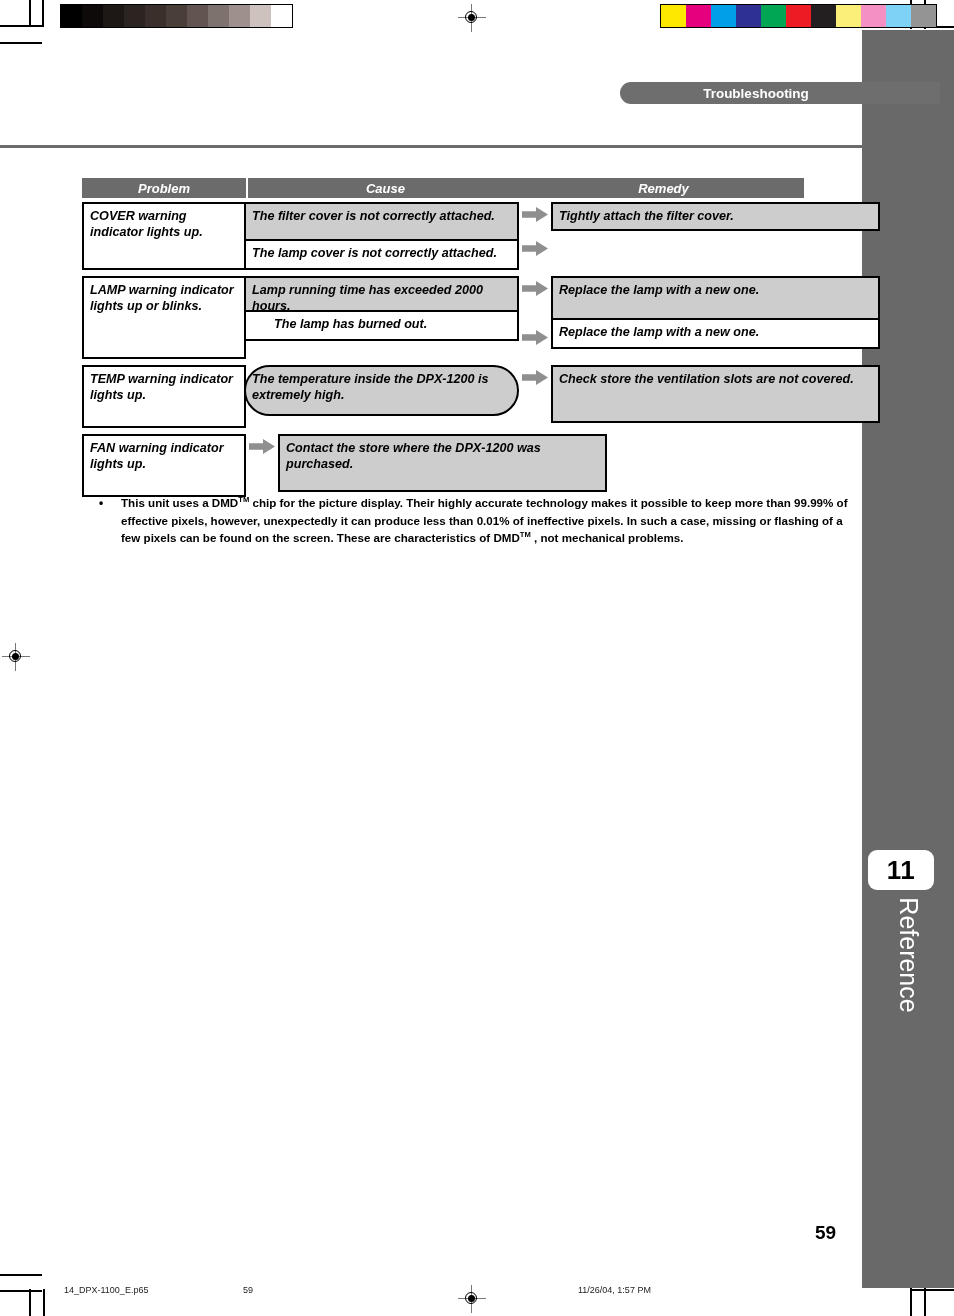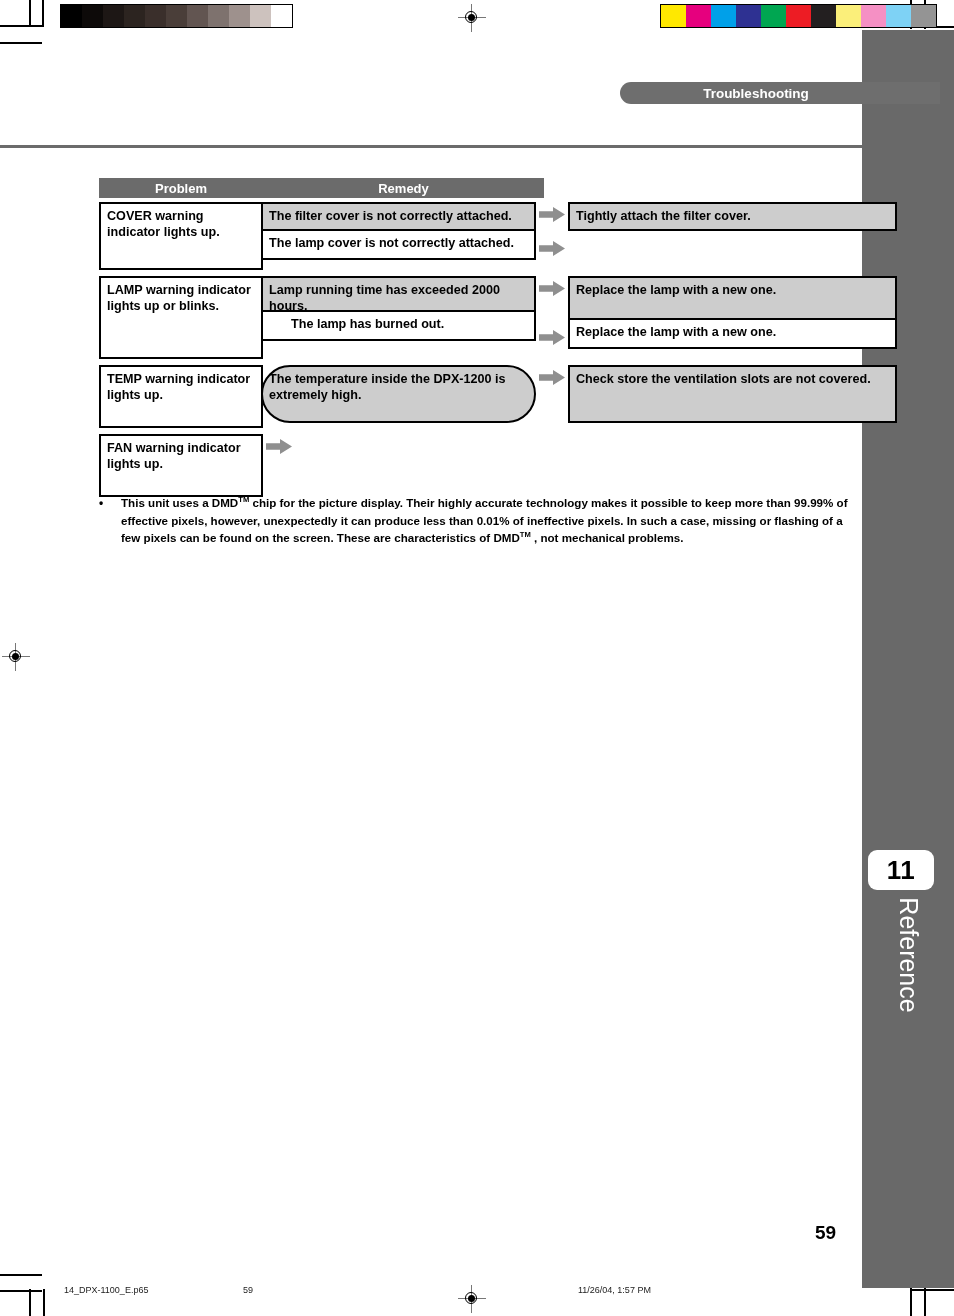--- a/index.html
+++ b/index.html
@@ -91,21 +91,21 @@
     box-sizing: border-box;
   }
   .header-rule {
     position: absolute;
     left: 0; top: 145px;
     width: 862px; height: 3px;
     background: #6b6b6b;
   }
 
   
-  .tbl-wrap { position: absolute; left: 99px; top: 178px; }
+  .tbl-wrap { position: absolute; left: 82px; top: 178px; font-style: italic; }
 
   .hdr-row { display: flex; }
   .hdr-cell {
     background: #6b6b6b;
     color: #ffffff;
     font-size: 13px;
     font-weight: bold;
     height: 20px;
     display: flex; align-items: center; justify-content: center;
   }
@@ -303,31 +303,32 @@
 <div class="side-num">11</div>
 <div class="side-label">Reference</div>
 
 <div class="chapter-banner">Troubleshooting</div>
 <div class="header-rule"></div>
 
 <div class="tbl-wrap">
 
   <div class="hdr-row">
     <div class="hdr-cell hdr-problem">Problem</div>
+    <div class="hdr-cell hdr-cause">Cause</div>
     <div class="hdr-cell hdr-remedy">Remedy</div>
   </div>
 
   <div id="table-body">
       <div class="grp">
         <div class="col-problem">
           <div class="cell white">COVER warning indicator lights up.</div>
         </div>
         <div class="col-cause">
           <div class="sub">
-            <div class="cell gray" style="height: 29px;">The filter cover is not correctly attached.</div>
+            <div class="cell gray" style="height: 39px;">The filter cover is not correctly attached.</div>
           </div>
           <div class="sub">
             <div class="cell white" style="height: 29px;">The lamp cover is not correctly attached.</div>
           </div>
         </div>
         <div class="arrow-col">
           <div class="arrow-slot" style="height: 29px;">
             <svg width="26" height="15" viewBox="0 0 26 15" class="arrow-gfx">
               <path d="M0 4.2 H14 V0 L26 7.5 L14 15 V10.8 H0 Z" fill="#8f8f8f"></path>
             </svg>
@@ -376,21 +377,21 @@
             <div class="cell white" style="height: 29px;">Replace the lamp with a new one.</div>
           </div>
         </div>
       </div>
       <div class="grp">
         <div class="col-problem">
           <div class="cell white">TEMP warning indicator lights up.</div>
         </div>
         <div class="col-cause">
           <div class="sub">
-            <div class="cell gray" style="height: 58px; border-radius: 29px;">The temperature inside the DPX-1200 is extremely high.</div>
+            <div class="cell gray" style="height: 51px; border-radius: 29px;">The temperature inside the DPX-1200 is extremely high.</div>
           </div>
         </div>
         <div class="arrow-col">
           <div class="arrow-slot" style="height: 58px;">
             <svg width="26" height="15" viewBox="0 0 26 15" class="arrow-gfx">
               <path d="M0 4.2 H14 V0 L26 7.5 L14 15 V10.8 H0 Z" fill="#8f8f8f"></path>
             </svg>
           </div>
         </div>
         <div class="col-remedy">
@@ -403,20 +404,25 @@
         <div class="col-problem">
           <div class="cell white">FAN warning indicator lights up.</div>
         </div>
         <div class="arrow-col">
           <div class="arrow-slot" style="height: 58px;">
             <svg width="26" height="15" viewBox="0 0 26 15" class="arrow-gfx">
               <path d="M0 4.2 H14 V0 L26 7.5 L14 15 V10.8 H0 Z" fill="#8f8f8f"></path>
             </svg>
           </div>
         </div>
+        <div class="col-remedy">
+          <div class="sub">
+            <div class="cell gray" style="height: 58px;">Contact the store where the DPX-1200 was purchased.</div>
+          </div>
+        </div>
       </div>
     </div>
 </div>
 
 <div class="note">
   <div class="note-bullet">•</div>
   <div class="note-text" id="note-text">This unit uses a DMD<sup>TM</sup> chip for the picture display. Their highly accurate technology makes it possible to keep more than 99.99% of effective pixels, however, unexpectedly it can produce less than 0.01% of ineffective pixels. In such a case, missing or flashing of a few pixels can be found on the screen. These are characteristics of DMD<sup>TM</sup> , not mechanical problems.</div>
 </div>
 
 <div class="page-num">59</div>

